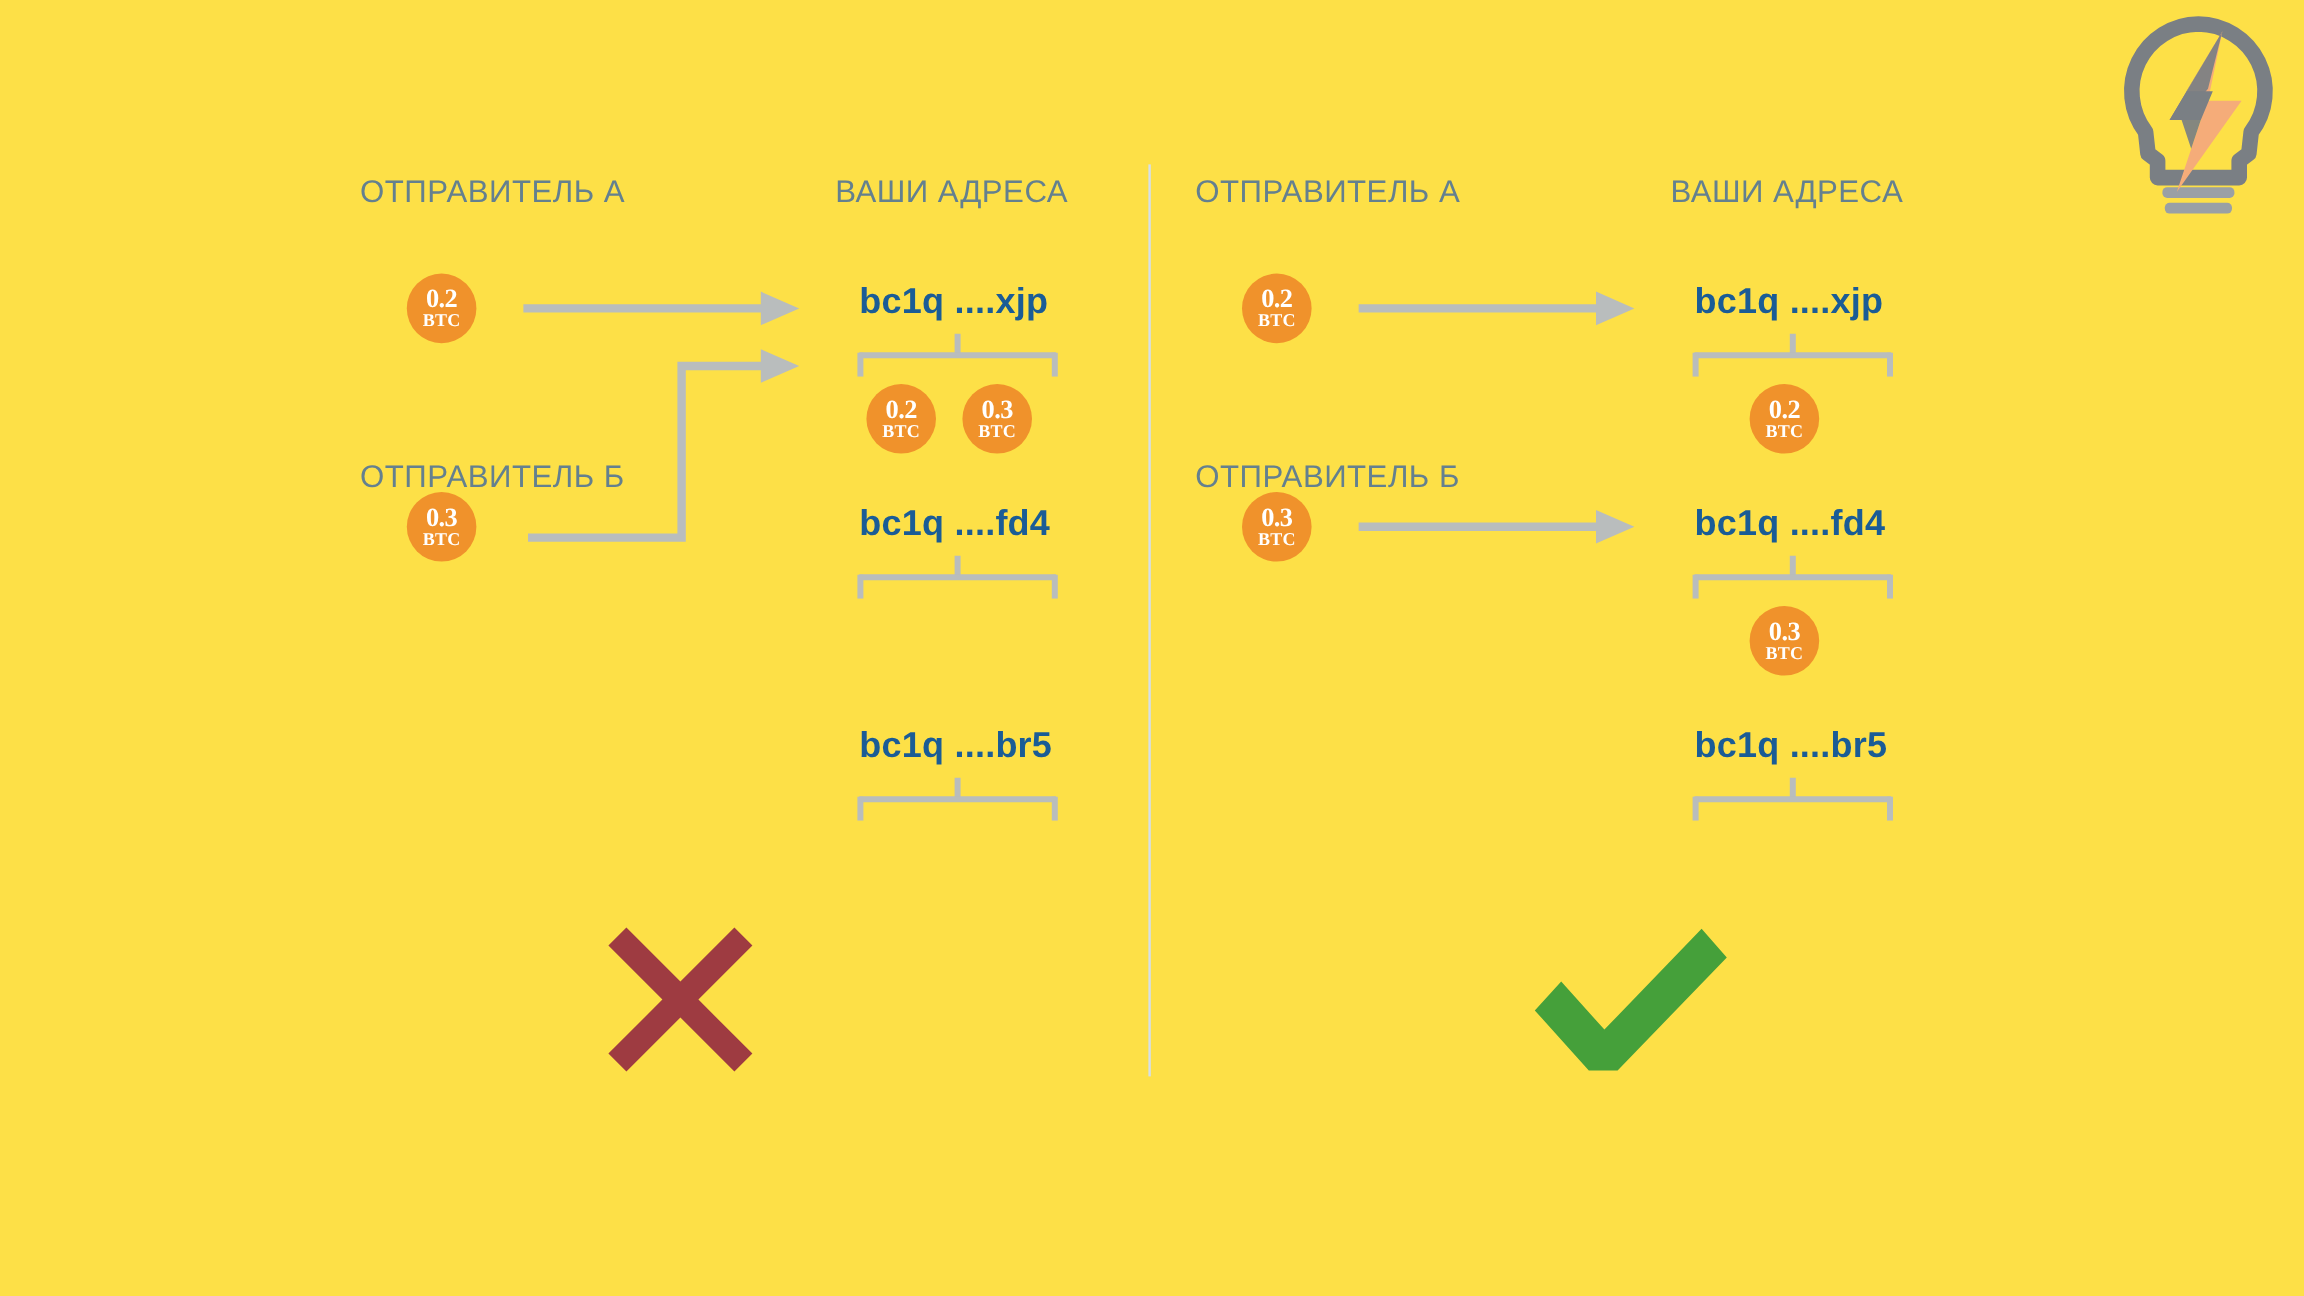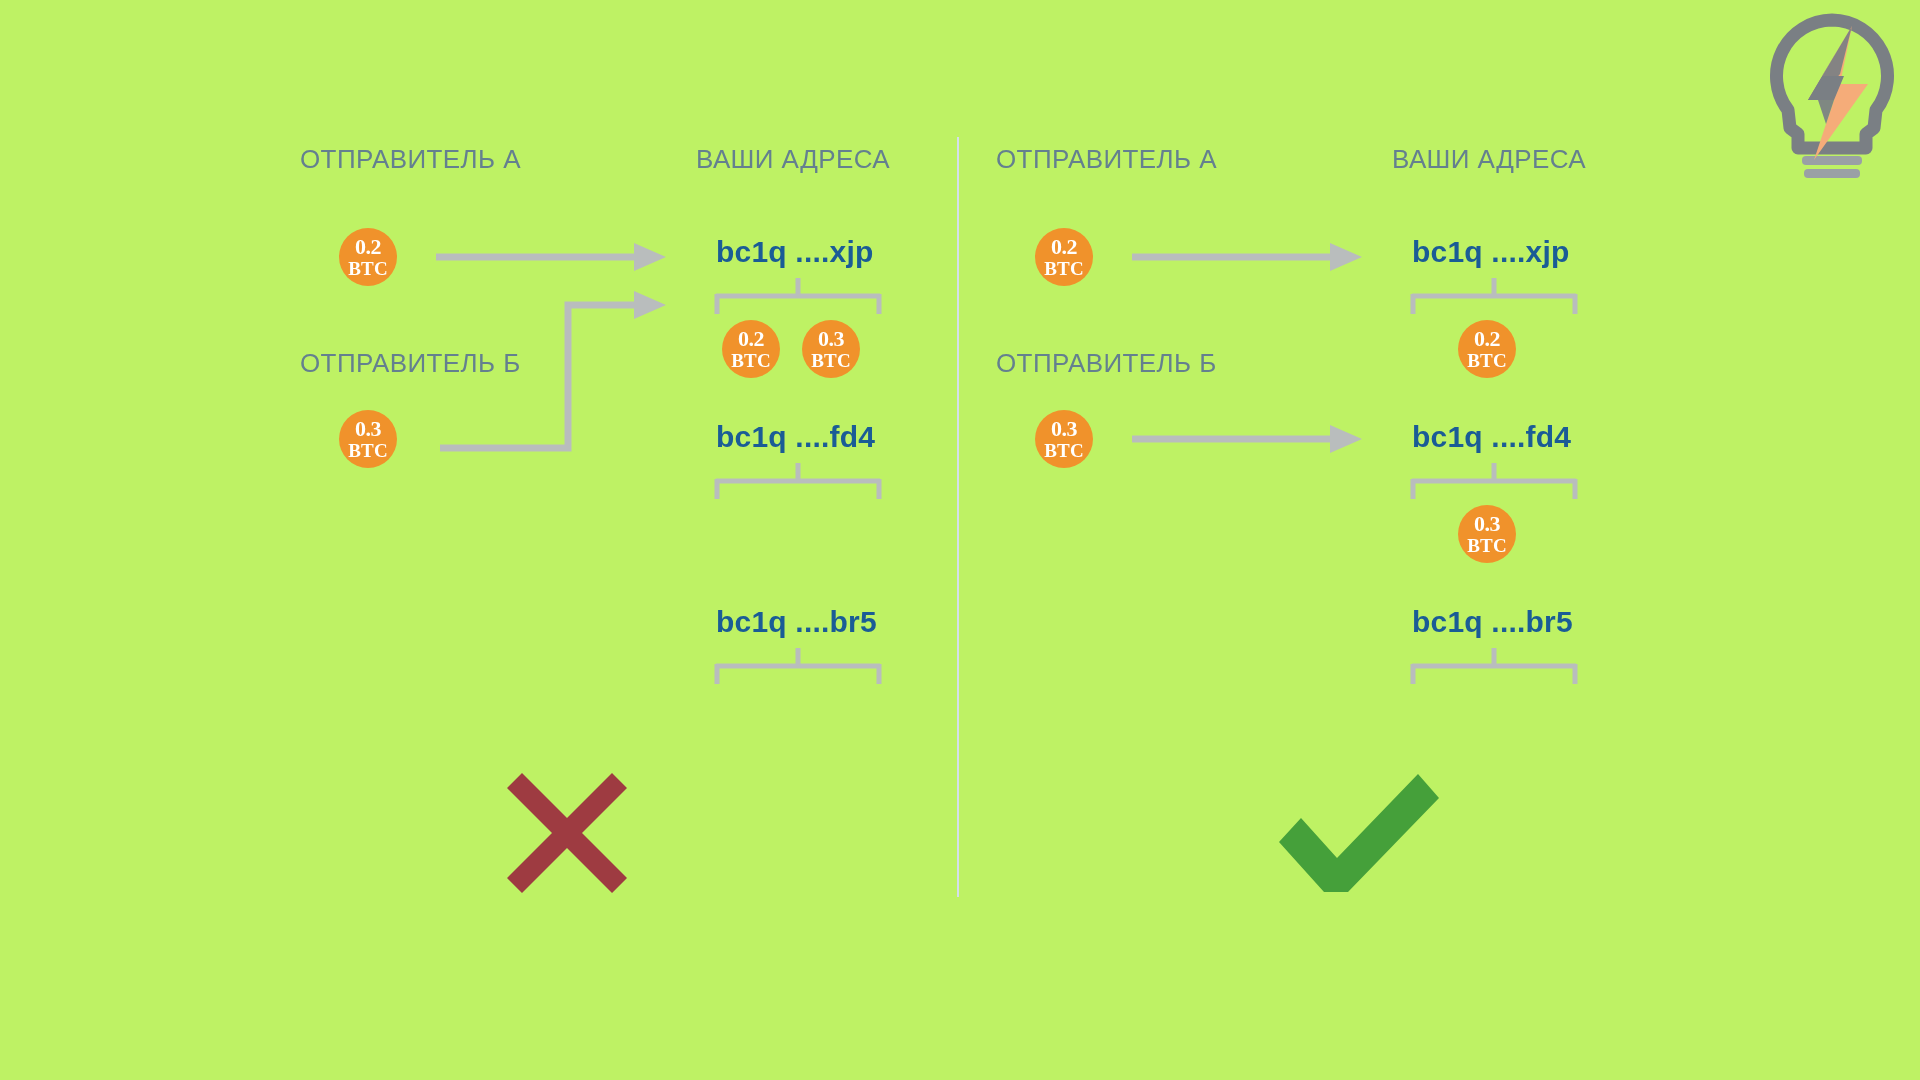--- a/index.html
+++ b/index.html
@@ -5,21 +5,21 @@
   * { margin:0; padding:0; box-sizing:border-box; }
   html, body {
     width:1920px; height:1080px;
     background:#e9f0f8;
     font-family:"Liberation Sans", sans-serif;
     overflow:hidden;
   }
   #stage {
     position:relative;
     width:1920px; height:1080px;
-    background:#bef264;
+    background:#fde047;
   }
 
   
   .logo {
     position:absolute;
     left:1756px; top:8px;
     width:152px; height:180px;
   }
 
   
@@ -46,20 +46,21 @@
   }
 
   
   .sender-label {
     position:absolute;
     font-size:26px;
     letter-spacing:0.4px;
     color:#64808f;
     white-space:nowrap;
     font-weight:400;
+    margin-top:34px;
   }
 
   
   .coin {
     position:absolute;
     width:58px; height:58px;
     border-radius:50%;
     background:#f0922b;
     color:#ffffff;
     display:flex;
@@ -69,21 +70,21 @@
     line-height:1;
     font-family:Liberation Serif, serif;
   }
   .coin .amt {
     font-size:22px;
     font-weight:700;
     letter-spacing:-0.5px;
     margin-bottom:1px;
   }
   .coin .cur {
-    font-size:19px;
+    font-size:15px;
     font-weight:700;
     letter-spacing:0.2px;
     text-align:center;
   }
 
   
   .addr {
     position:absolute;
     font-size:30px;
     font-weight:700;

